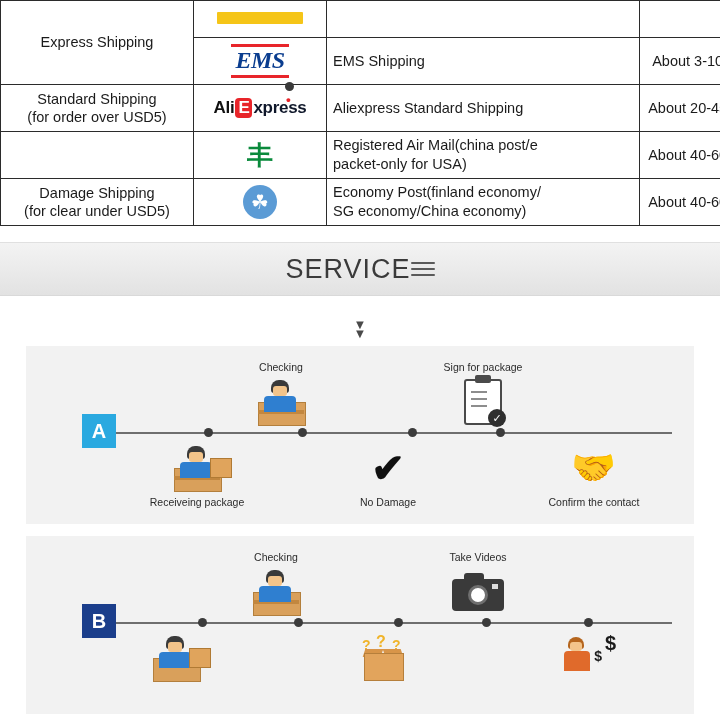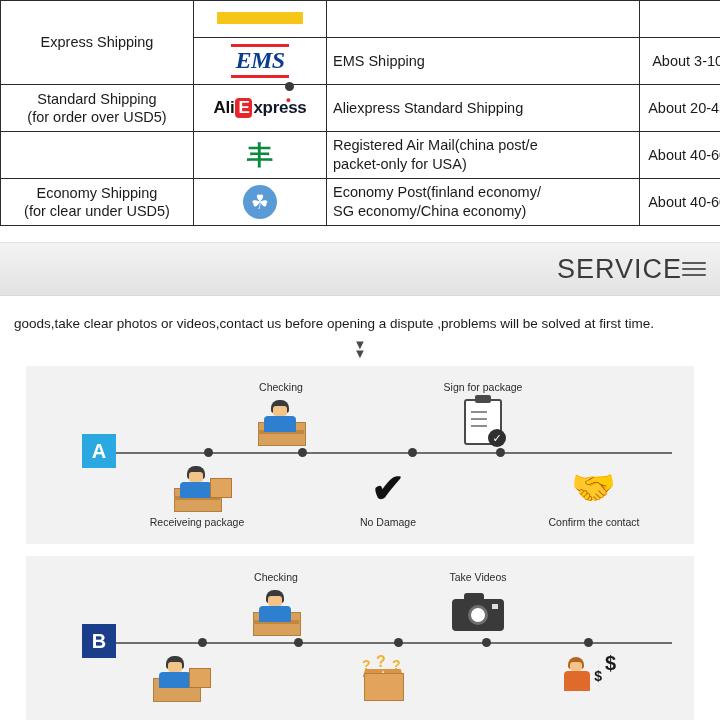--- a/index.html
+++ b/index.html
@@ -101,21 +101,21 @@
 
   
   .service-gap { height: 16px; background: #ffffff; }
   .service-band {
     height: 54px;
     background: linear-gradient(180deg,#f3f3f3 0%,#eaeaea 55%,#e2e2e2 100%);
     border-top: 1px solid #e0e0e0;
     border-bottom: 1px solid #d9d9d9;
     display: flex;
     align-items: center;
-    justify-content: flex-end;
+    justify-content: center;
     padding: 0 14px;
     box-sizing: border-box;
   }
   .service-title {
     font-size: 27px;
     letter-spacing: 1px;
     color: #3a3a3a;
     font-weight: normal;
   }
   .hamburger { display: flex; flex-direction: column; gap: 4px; }
@@ -337,21 +337,21 @@
         <span class="logo-chinapost">丰</span>
       </td>
       <td class="col-desc">
         <div>Registered Air Mail(china post/e</div>
         <div>packet-only for USA)</div>
       </td>
       <td class="col-time">About 40-60 days</td>
     </tr>
     <tr class="row-h-38">
       <td class="col-method">
-        <div>Economy Shipping</div>
+        <div>Damage Shipping</div>
         <div>(for clear under USD5)</div>
       </td>
       <td class="col-logo">
         <span class="logo-un">☘</span>
       </td>
       <td class="col-desc">
         <div>Economy Post(finland economy/</div>
         <div>SG economy/China economy)</div>
       </td>
       <td class="col-time">About 40-60 days</td>
@@ -364,21 +364,20 @@
 <div class="service-band">
   <div class="service-title">SERVICE</div>
   <div class="hamburger">
     <span></span>
       <span></span>
       <span></span>
   </div>
 </div>
 
 <div class="service-note">
-  <div>goods,take clear photos or videos,contact us before opening a dispute ,problems will be solved at first time.</div>
 </div>
 <div class="arrows">
   <div>▼</div>
   <div>▼</div>
 </div>
 
 <div class="panel">
   <div class="axis"></div>
   <div class="tag tag-a">A</div>
 

